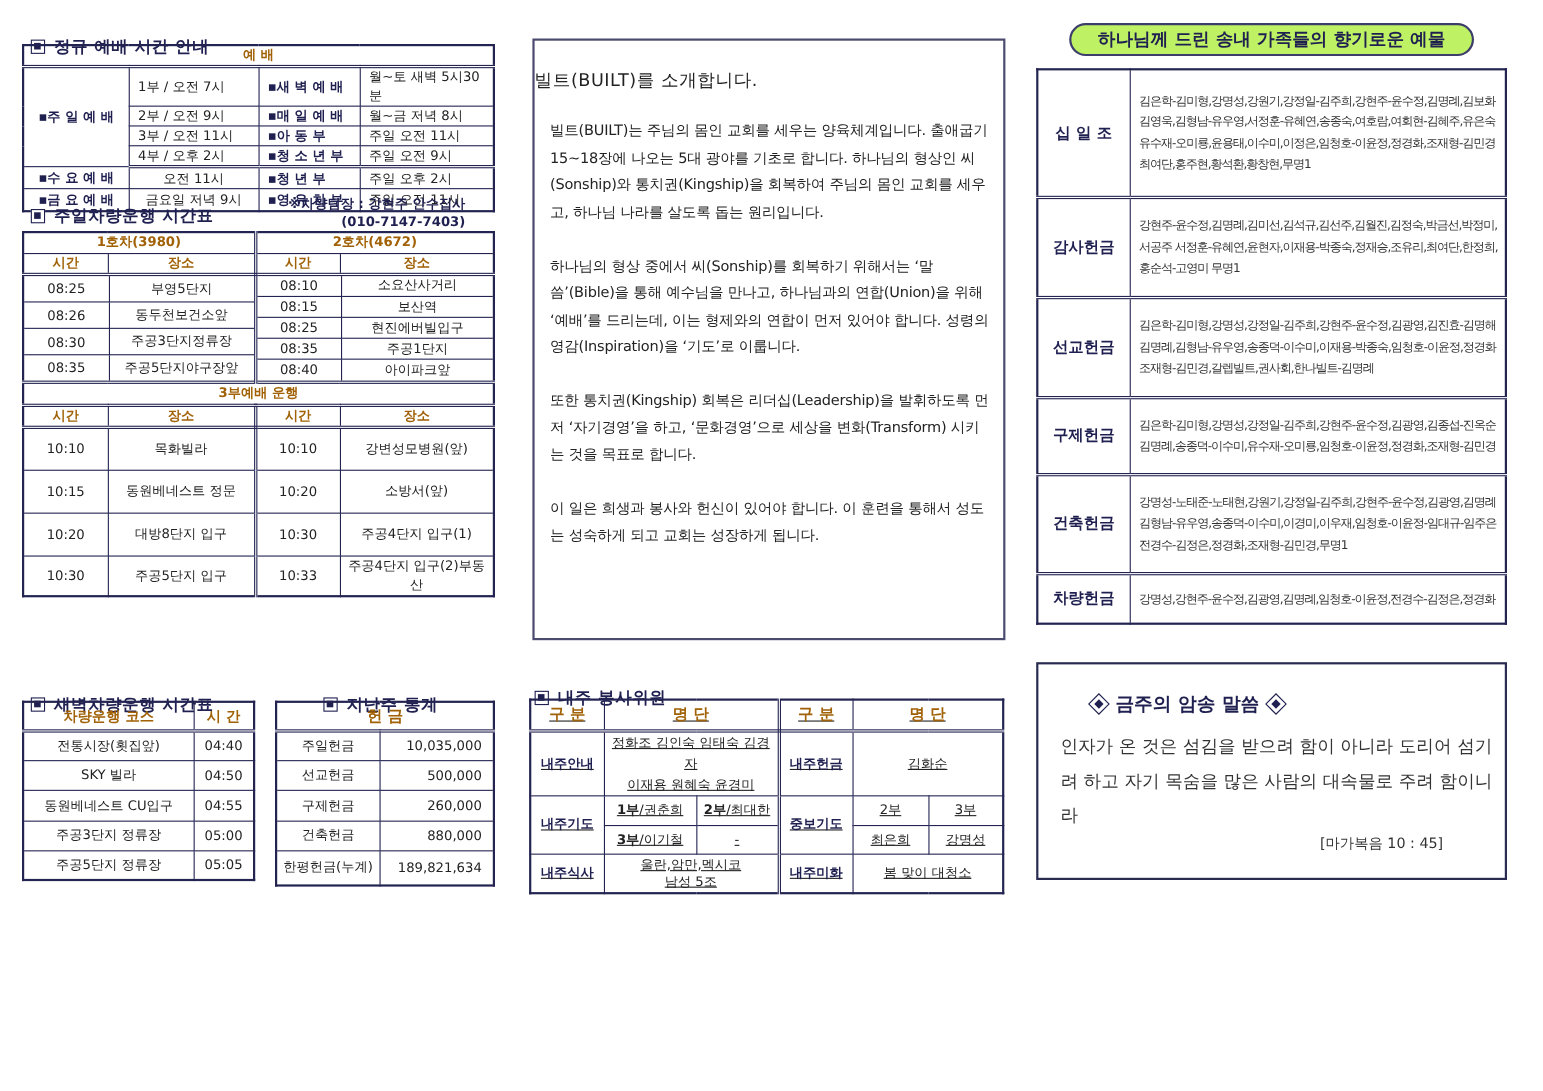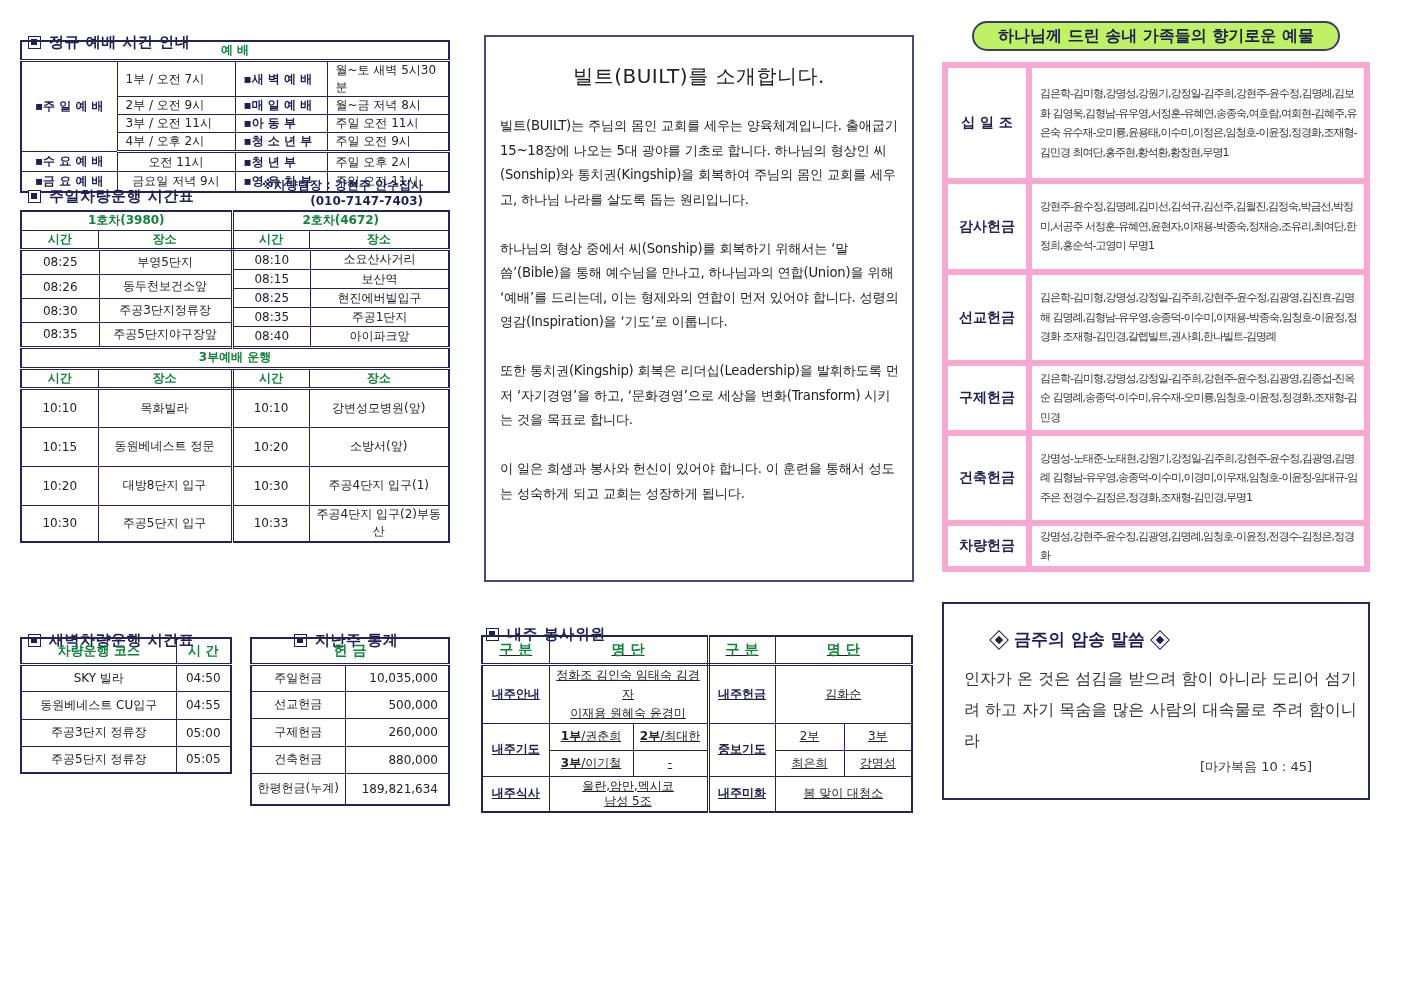--- a/index.html
+++ b/index.html
@@ -5,32 +5,32 @@
   * { box-sizing: border-box; margin: 0; padding: 0; }
   html, body { width: 1403px; height: 992px; background: #ffffff; }
   body { position: relative; font-family: "DejaVu Sans", sans-serif; color: #222; overflow: hidden; }
   .abs { position: absolute; }
   .heading { position: absolute; font-weight: bold; font-size: 15px; color: #1f2050; display: flex; align-items: center; gap: 8px; letter-spacing: 0.5px; margin-top: 13px; }
   .sqicon { display: inline-block; width: 13px; height: 13px; border: 1.5px solid #1f2050; position: relative; background: #fff; }
   .sqicon::after { content: ""; position: absolute; left: 2px; top: 2px; width: 6px; height: 6px; background: #1f2050; }
   table { border-collapse: collapse; width: 100%; }
   .tbl { border: 2.5px solid #232452; }
   .tbl td, .tbl th { border: 1px solid #232452; text-align: center; font-size: 12px; font-weight: normal; color: #222; padding: 0 2px; }
-  .tbl th { font-weight: bold; color: #15803d; }
+  .tbl th { font-weight: bold; color: #a16207; }
   .dbl-b { border-bottom: 3px double #232452 !important; }
   .dbl-r { border-right: 3px double #232452 !important; }
   .bold { font-weight: bold !important; color: #1f2050 !important; }
   .left { text-align: left !important; padding-left: 8px !important; }
   .right { text-align: right !important; padding-right: 10px !important; }
   .box { position: absolute; border: 2px solid #4a4b6e; background: #fff; }
-  .intro-title { text-align: center; font-size: 20px; margin-top: 26px; letter-spacing: 0.5px; }
+  .intro-title { text-align: left; font-size: 16px; margin-top: 26px; letter-spacing: 0.5px; }
   .intro-body { margin: 24px 12px 0 14px; font-size: 13.2px; line-height: 24.5px; letter-spacing: -0.2px; }
   .intro-body p { margin-bottom: 24.5px; }
   .pill { position: absolute; border: 2px solid #3c3d6a; border-radius: 16px; background: #bef264; color: #1f2050; font-weight: bold; font-size: 16px; text-align: center; line-height: 26px; }
-  .off td { border: 6px solid #f9a8d4; font-size: 11px; }
+  .off td { border: 1px solid #f9a8d4; font-size: 11px; }
   .off .cat { width: 82px; font-weight: bold; font-size: 14px; color: #1f2050; text-align: center; border-right: 1px solid #232452; }
   .off .names { text-align: left; padding: 0 6px 0 8px; line-height: 19.5px; letter-spacing: -1px; color: #333; }
   .verse-title { font-size: 17px; font-weight: bold; color: #1f2050; margin: 24px 0 0 40px; }
   .verse-body { margin: 12px 10px 0 20px; font-size: 16px; line-height: 31px; color: #333; }
   .verse-ref { text-align: right; margin-right: 56px; font-size: 13px; color: #333; margin-top: 2px; }
   .diamond { display: inline-block; width: 14px; height: 14px; border: 1.5px solid #1f2050; transform: rotate(45deg); position: relative; margin: 0 8px; vertical-align: middle; }
   .diamond::after { content: ""; position: absolute; left: 2.5px; top: 2.5px; width: 6px; height: 6px; background: #1f2050; }
 </style>
 </head>
 <body>
@@ -213,20 +213,24 @@
     <colgroup>
         <col style="width:155px">
         <col>
       </colgroup>
     <tbody>
         <tr style="height:26px;">
       <th class="dbl-b" style="font-size:13px;">차량운행 코스</th>
       <th class="dbl-b" style="font-size:13px;">시 간</th>
     </tr>
     <tr style="height:27px;">
+          <td>전통시장(횟집앞)</td>
+          <td>04:40</td>
+        </tr>
+    <tr style="height:27px;">
           <td>SKY 빌라</td>
           <td>04:50</td>
         </tr>
     <tr style="height:28px;">
           <td>동원베네스트 CU입구</td>
           <td>04:55</td>
         </tr>
     <tr style="height:27px;">
           <td>주공3단지 정류장</td>
           <td>05:00</td>

